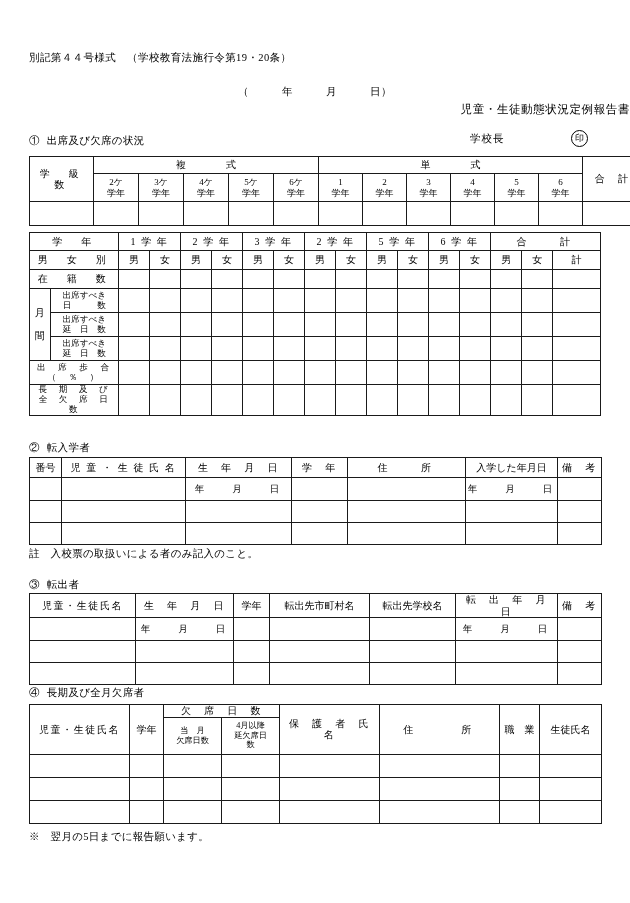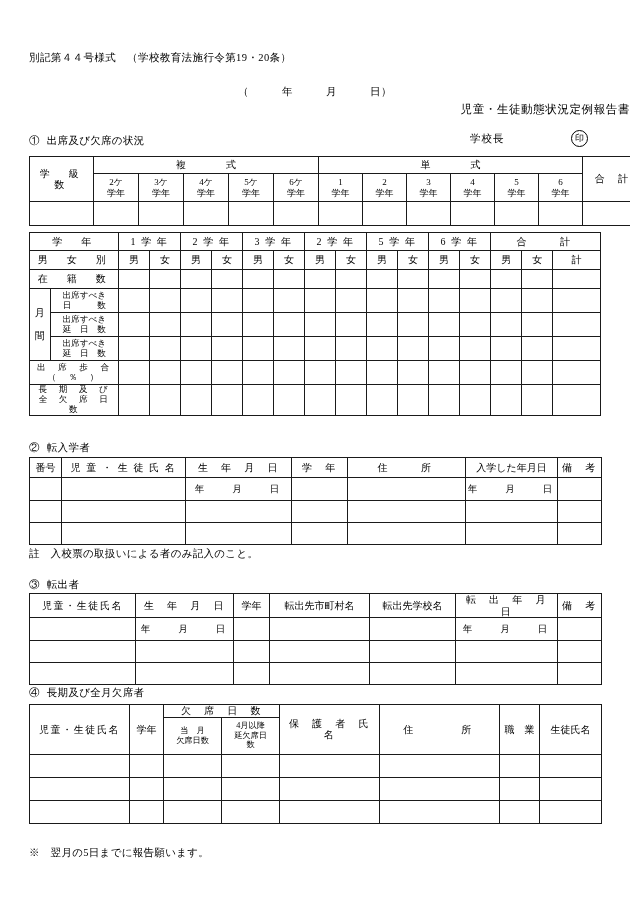--- a/index.html
+++ b/index.html
@@ -506,15 +506,15 @@
           <td></td>
       <td></td>
           <td></td>
       <td></td>
           <td></td>
       <td></td>
     </tr>
   </tbody>
     </table>
 
-  <div class="note" style="left:29px; top:826px;margin-top:16px;">※　翌月の5日までに報告願います。</div>
+  <div class="note" style="left:29px; top:826px;">※　翌月の5日までに報告願います。</div>
 
 </div>
 
 </body></html>

